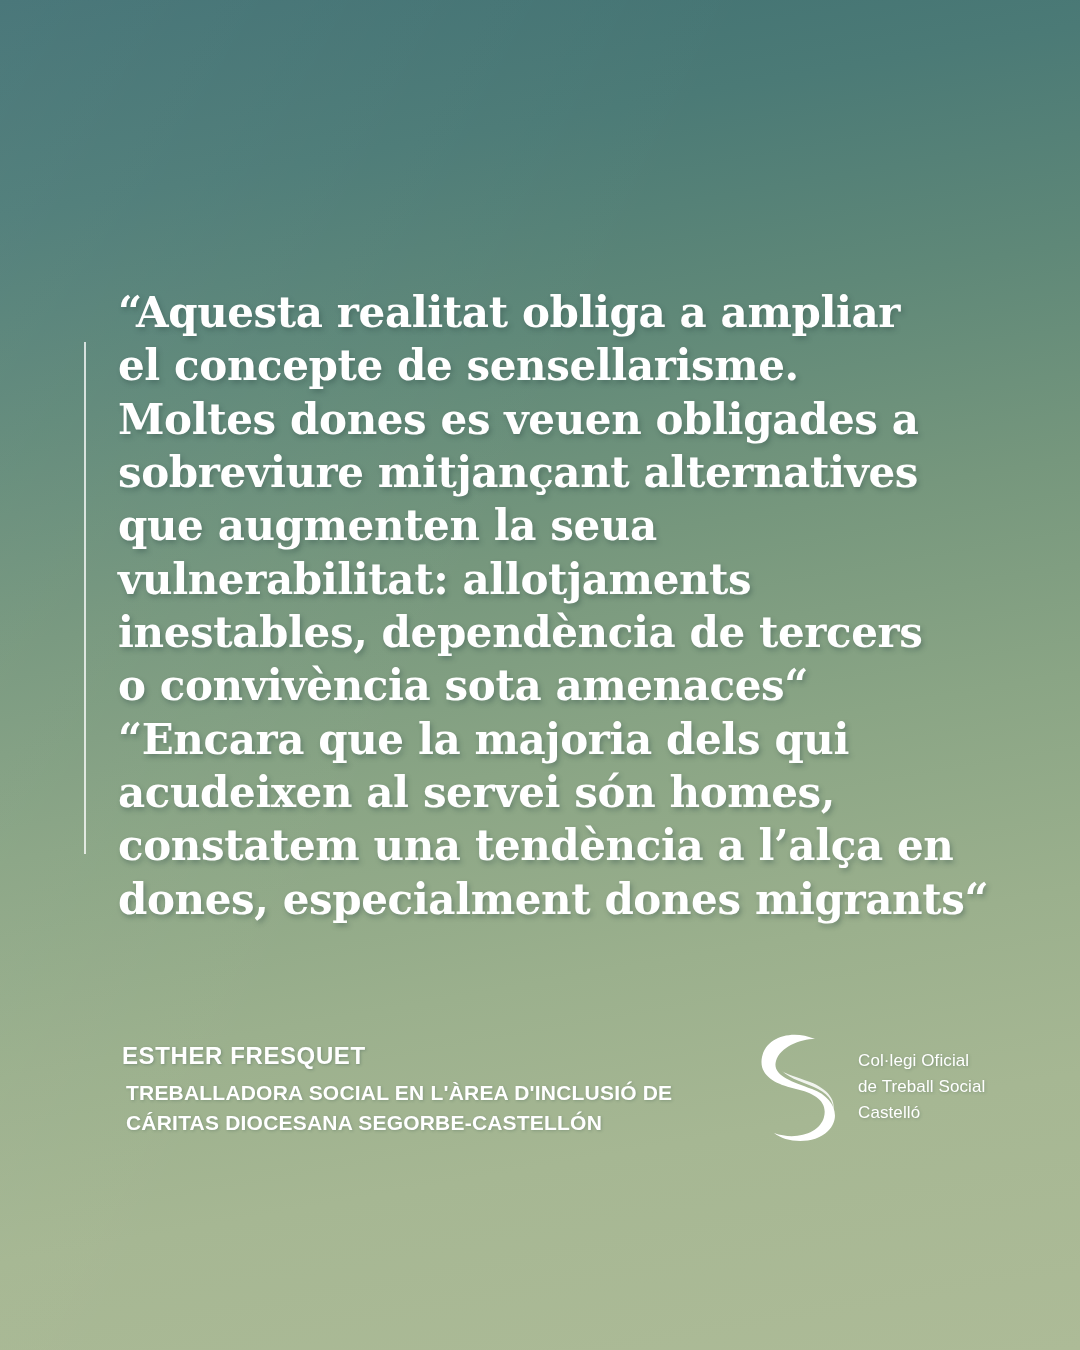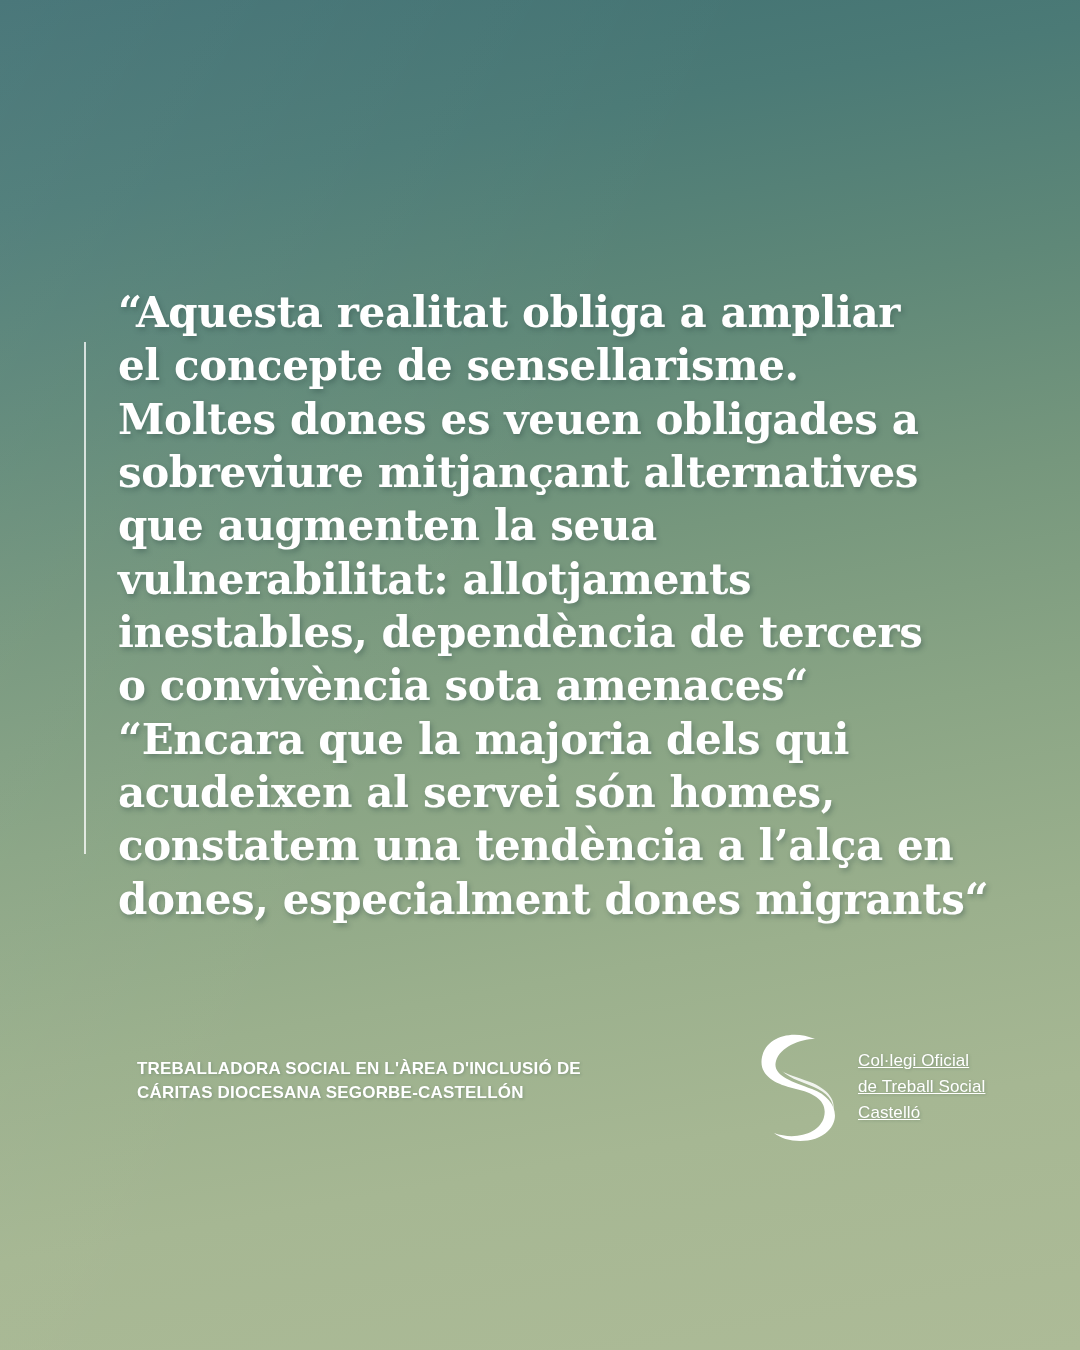--- a/index.html
+++ b/index.html
@@ -79,25 +79,25 @@
 
   .attr-name {
     font-size: 24px;
     font-weight: 700;
     letter-spacing: 0.6px;
     margin: 0 0 8px 0;
     text-shadow: 1px 1px 3px rgba(40,70,65,0.30);
   }
 
   .attr-role {
-    font-size: 17px;
+    font-size: 21px;
     font-weight: 600;
     line-height: 1.42;
     letter-spacing: 0.2px;
-    margin: 15px;
+    margin: 4px;
     white-space: pre-line;
     text-shadow: 1px 1px 3px rgba(40,70,65,0.25);
   }
 
   .logo {
     position: absolute;
     left: 752px;
     top: 1022px;
     width: 250px;
     height: 130px;
@@ -112,21 +112,20 @@
     flex: 0 0 auto;
   }
 
   .logo-text {
     color: #ffffff;
     font-size: 17px;
     line-height: 1.52;
     letter-spacing: 0.1px;
     white-space: pre-line;
     text-shadow: 1px 1px 3px rgba(40,70,65,0.25);
-    text-decoration: underline;
   }
 </style>
 </head>
 <body>
 
 <div class="card">
   <div class="sheen"></div>
 
   <div class="vrule"></div>
 
@@ -139,20 +138,21 @@
 vulnerabilitat: allotjaments
 inestables, dependència de tercers
 o convivència sota amenaces“</p>
     <p class="quote first">“Encara que la majoria dels qui
 acudeixen al servei són homes,
 constatem una tendència a l’alça en
 dones, especialment dones migrants“</p>
   </div>
 
   <div class="attribution">
+    <p class="attr-name">ESTHER FRESQUET</p>
     <p class="attr-role">TREBALLADORA SOCIAL EN L'ÀREA D'INCLUSIÓ DE
 CÁRITAS DIOCESANA SEGORBE-CASTELLÓN</p>
   </div>
 
   <div class="logo">
     <svg class="logo-mark" viewBox="0 0 92 120" aria-hidden="true">
       <path d="M63 12 C40 2, 14 10, 10 30 C6 50, 26 58, 44 62 C62 66, 76 74, 72 90 C68 106, 44 114, 22 106 C34 116, 62 118, 76 104 C90 90, 82 70, 60 62 C38 54, 20 48, 24 34 C28 20, 48 12, 63 12 Z" fill="#ffffff"></path>
       <path d="M30 44 C38 52, 54 56, 66 62 C78 68, 84 78, 80 88 C86 74, 76 62, 58 55 C44 50, 34 47, 30 44 Z" fill="#ffffff" opacity="0.85"></path>
     </svg>
     <div class="logo-text">Col·legi Oficial

